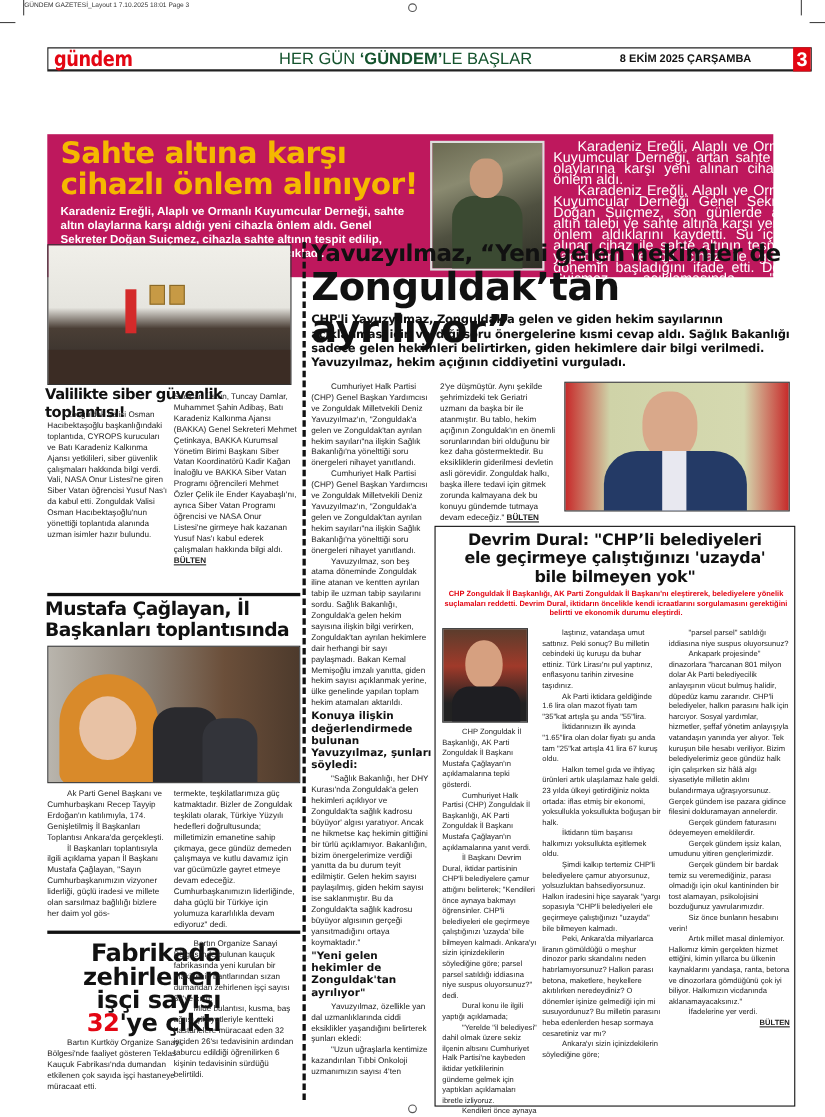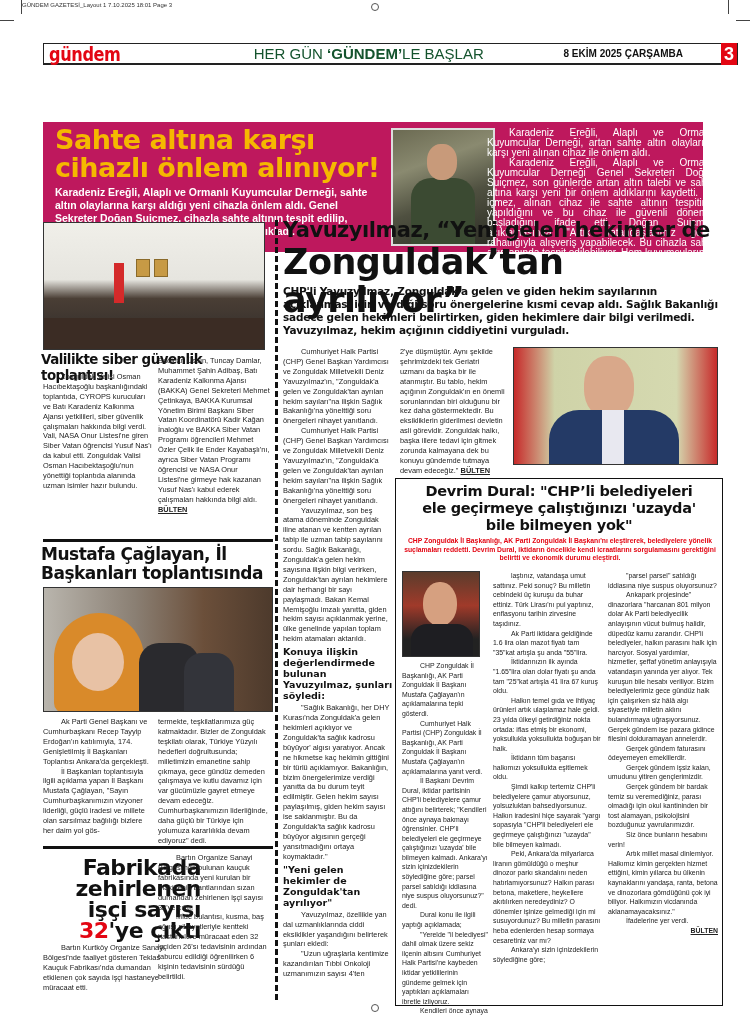--- a/index.html
+++ b/index.html
@@ -16,21 +16,21 @@
   .tagline b { font-weight: bold; }
   .date { font-size: 10px; font-weight: bold; padding-right: 4px; }
   .pagenum { background: #e30613; color: #fff; font-weight: bold; font-size: 18px; width: 16px; height: 22px; text-align: center; line-height: 22px; }
 
   .topstory { position: absolute; left: 43px; top: 74px; width: 660px; height: 130px; background: #be185d; margin-top: 48px; }
   .topstory h1 { position: absolute; left: 12px; top: 4px; width: 330px; color: #f5b800; font-family: "DejaVu Sans", sans-serif; font-weight: 900; font-size: 27px; line-height: 28px; letter-spacing: -0.5px; }
   .topstory .deck { position: absolute; left: 12px; top: 64px; width: 320px; color: #fff; font-weight: bold; font-size: 10.5px; line-height: 13px; }
   .top-photo { position: absolute; left: 348px; top: 6px; width: 104px; height: 118px; background: linear-gradient(160deg,#6b6a52 0%, #8a8a70 30%, #4f5040 60%, #2e2f26 100%); border: 2px solid #ddd; }
   .top-photo .face { position: absolute; left: 34px; top: 14px; width: 30px; height: 36px; background: #c89a7a; border-radius: 45%; }
   .top-photo .body { position: absolute; left: 18px; top: 48px; width: 64px; height: 66px; background: #3b4a32; border-radius: 20px 20px 0 0; }
-  .top-body { position: absolute; left: 444px; top: 6px; width: 228px; color: #fff; font-size: 10px; line-height: 10px; text-align: justify; }
+  .top-body { position: absolute; left: 460px; top: 6px; width: 228px; color: #fff; font-size: 13px; line-height: 10px; text-align: justify; }
   .top-body p { text-indent: 22px; }
 
   .col-sep { position: absolute; border-left: 3px dashed #111; }
 
   .photo { position: absolute; overflow: hidden; border: 1px solid #333; }
   .ph-meeting { background: linear-gradient(180deg,#f0efe9 0%, #e6e5df 45%, #4a3e35 60%, #2d2a28 100%); }
   .ph-selfie { background: linear-gradient(90deg,#b9b5ad 0%,#8a7f73 40%,#6b4f3a 70%,#4d3a2c 100%); }
   .ph-yavuz { background: linear-gradient(90deg,#c72a2a 0%,#cfd3a8 20%,#d5d9b0 80%,#c72a2a 100%); }
   .ph-devrim { background: linear-gradient(180deg,#5b3c2c 0%,#a03a2a 40%,#222 80%); }
 

